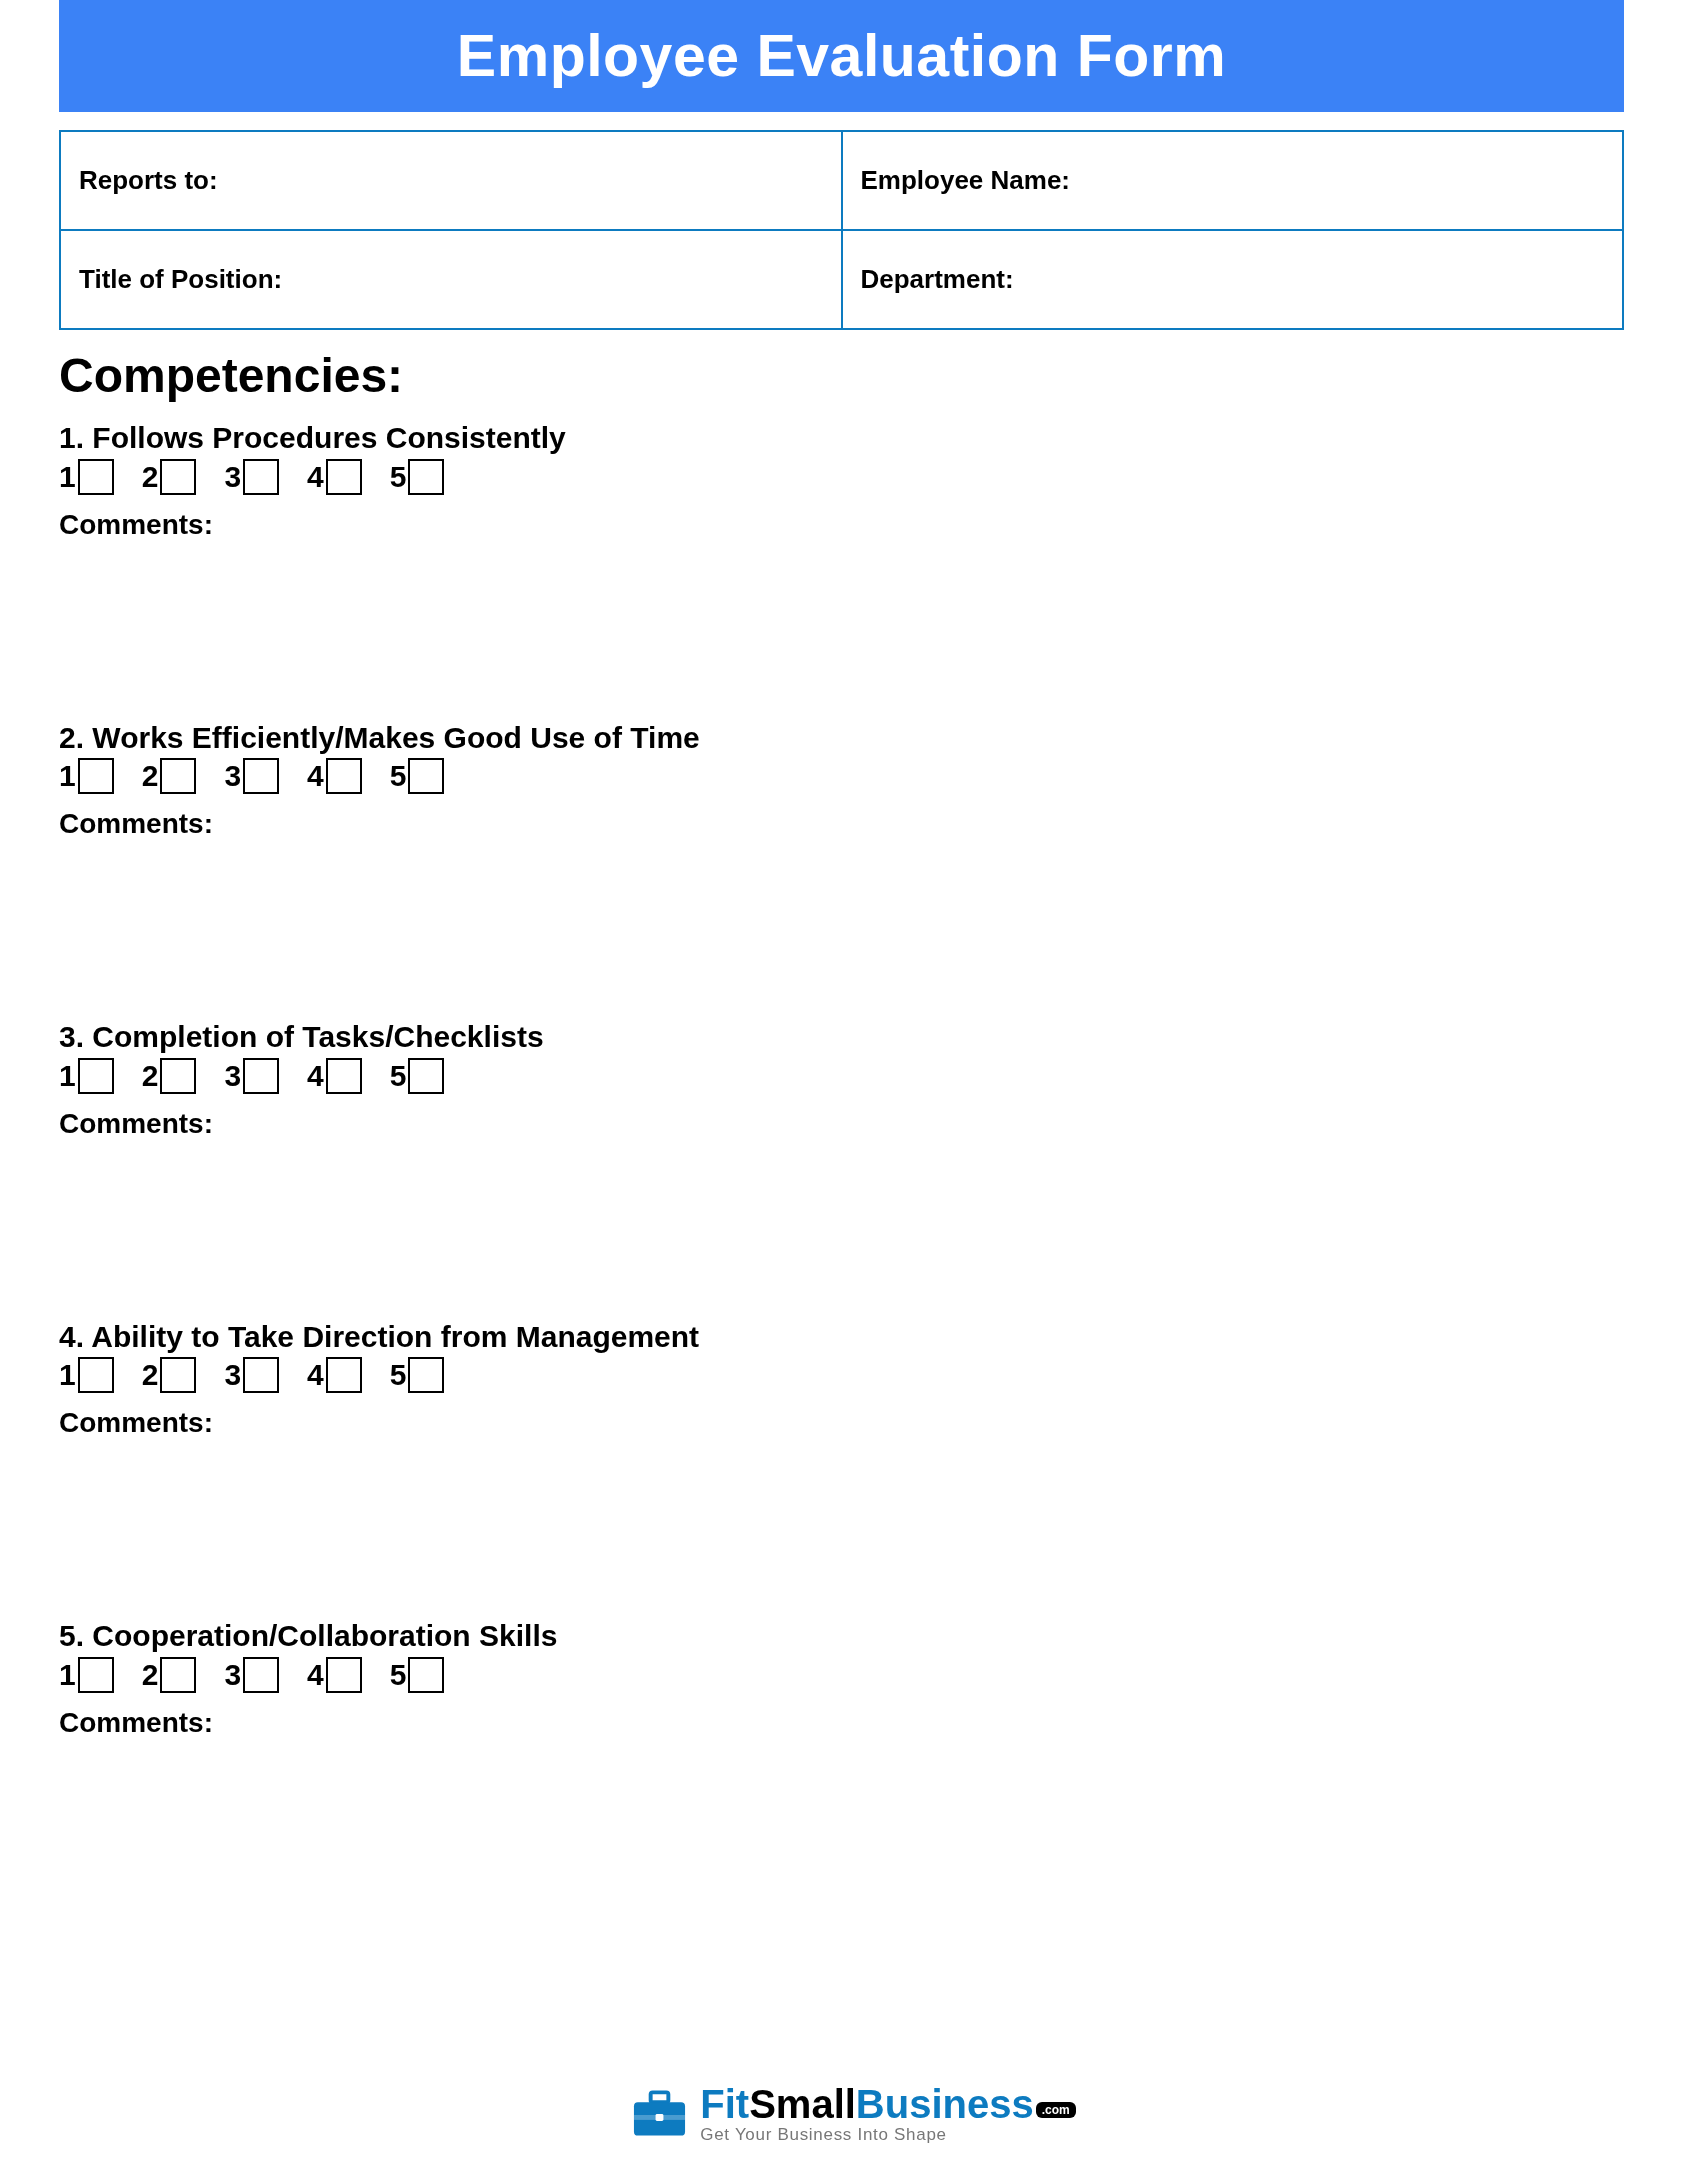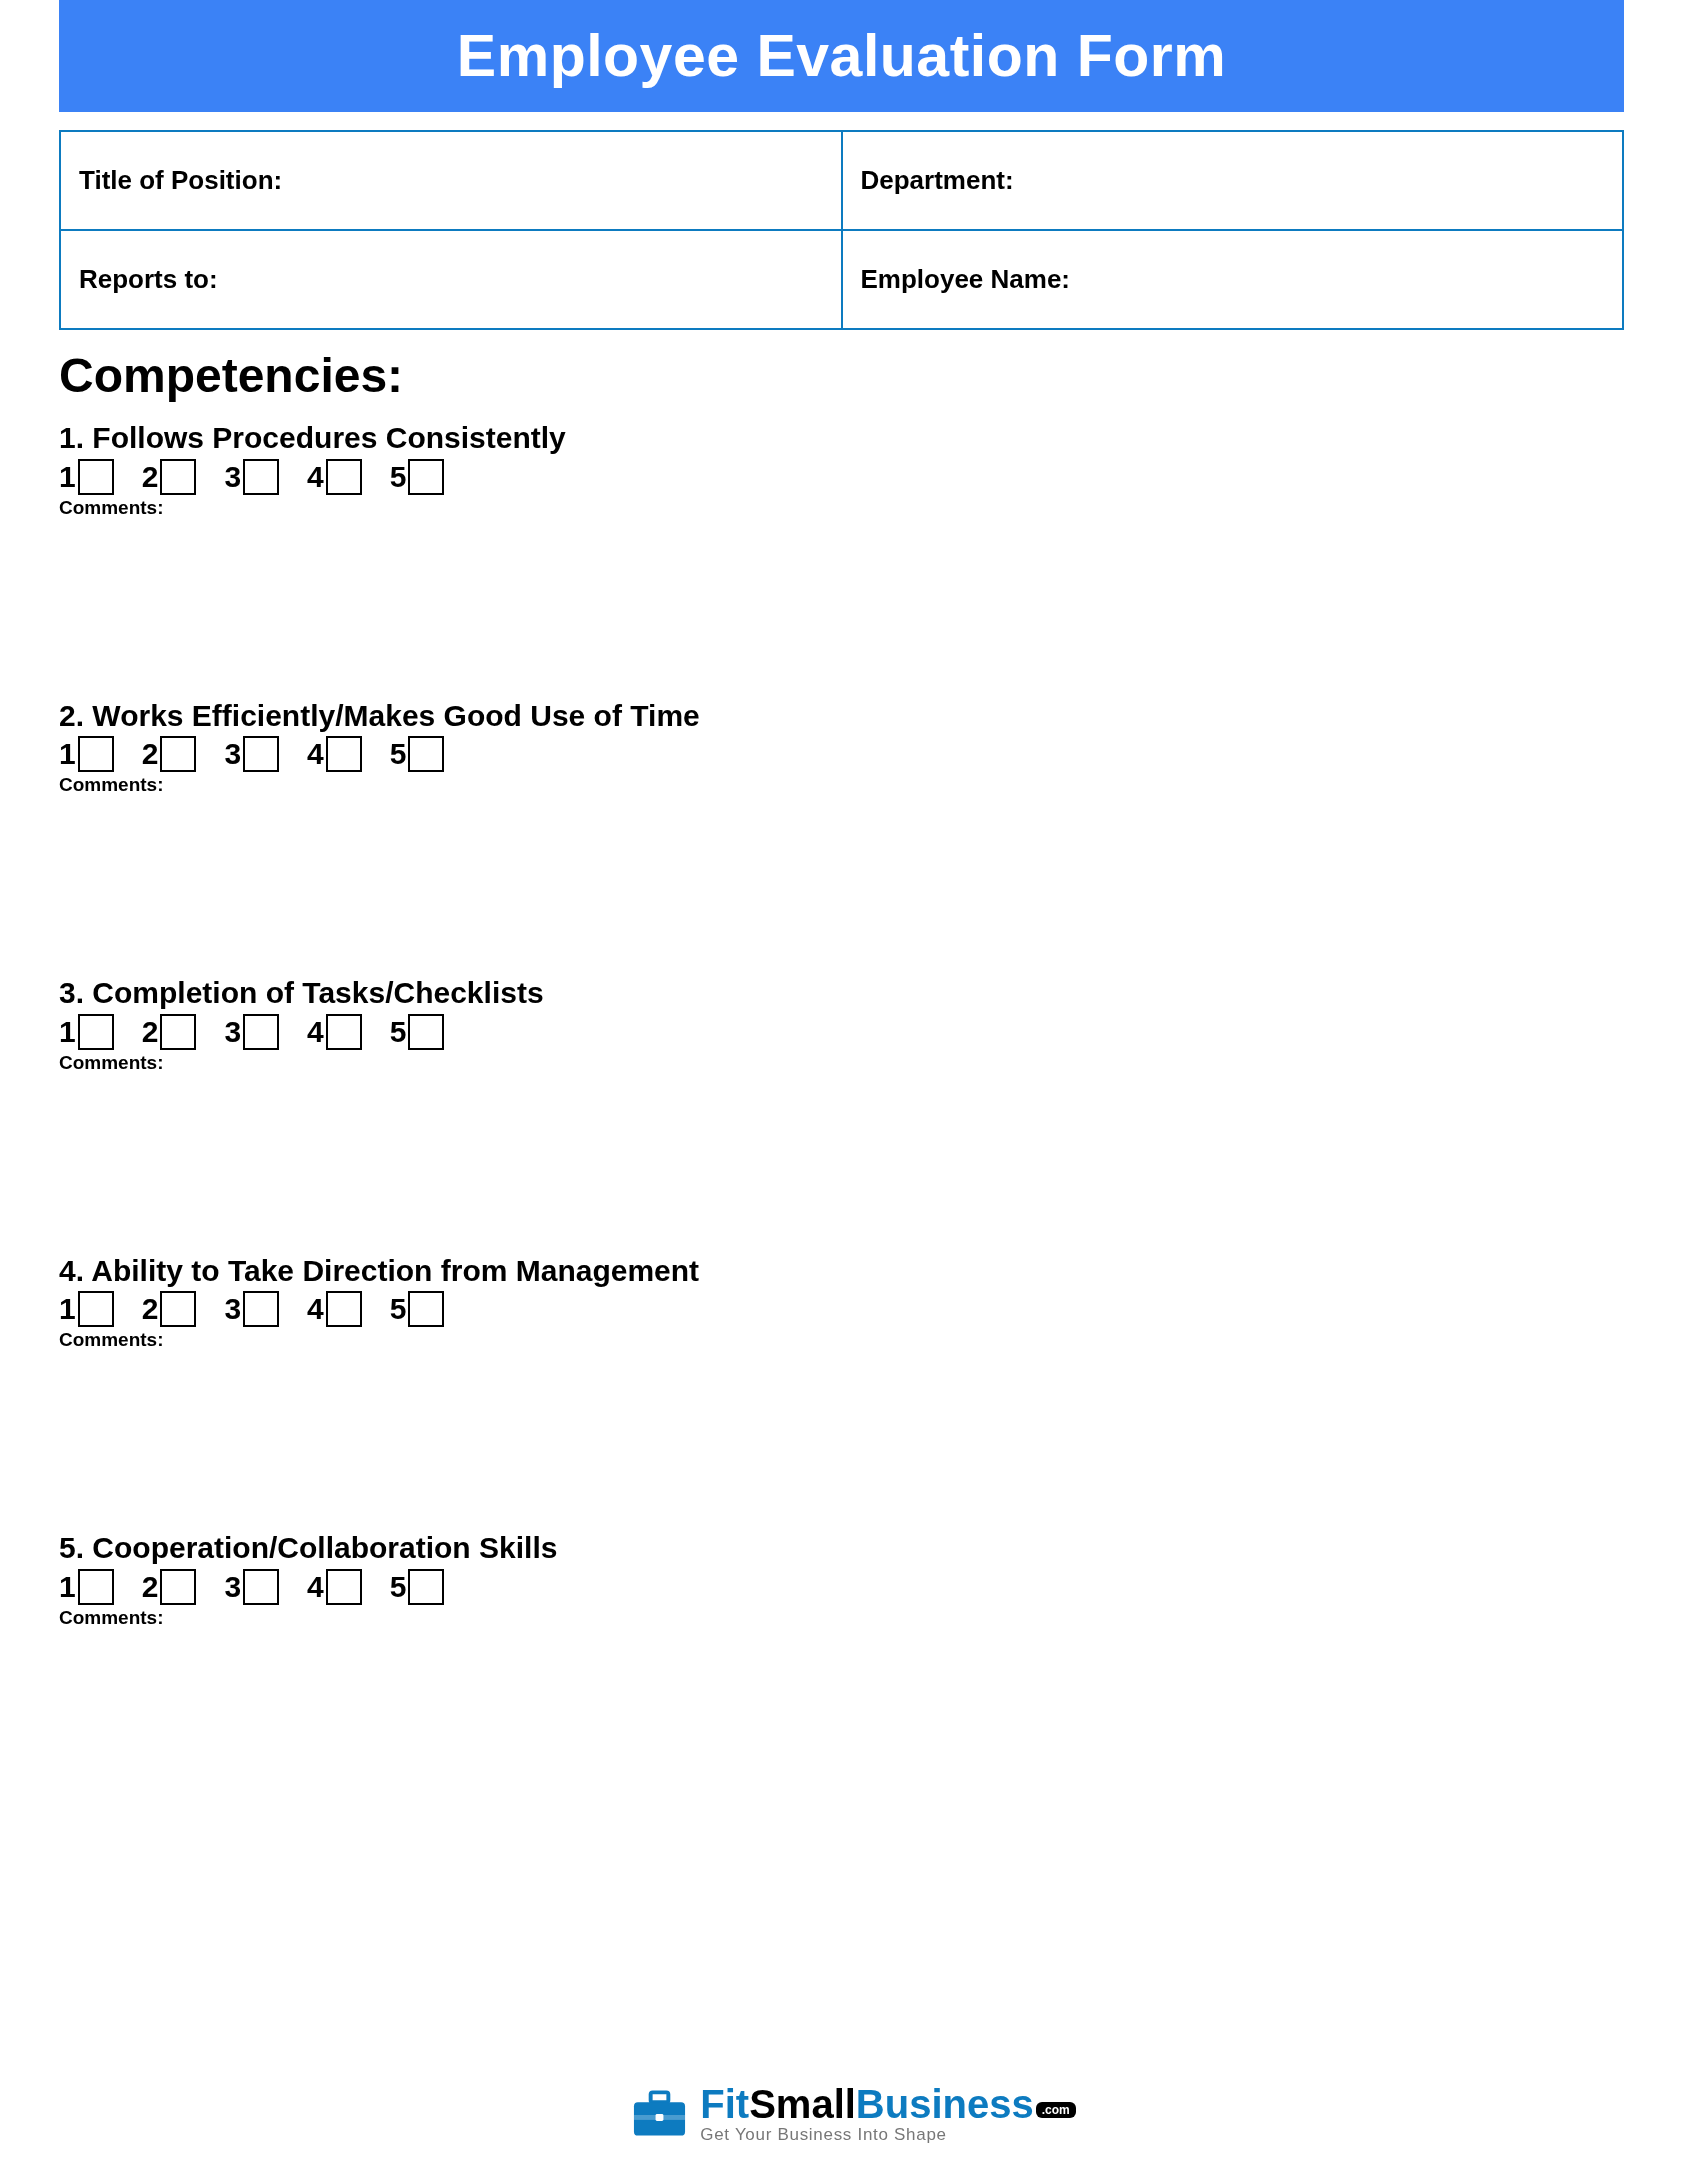--- a/index.html
+++ b/index.html
@@ -80,23 +80,23 @@
     }
     .checkbox {
       display: inline-block;
       width: 36px;
       height: 36px;
       border: 2px solid #000;
       background: #fff;
       vertical-align: middle;
     }
     .comments-label {
-      font-size: 19px;
-      font-weight: 700;
-      margin-top: 2px;
+      font-size: 28px;
+      font-weight: 700;
+      margin-top: 14px;
     }
     .footer {
       position: absolute;
       bottom: 35px;
       left: 12px;
       width: 100%;
       text-align: center;
     }
     .footer-logo {
       display: inline-flex;
@@ -146,26 +146,26 @@
   </style>
 </head>
 <body>
 
 <div class="page">
   <div class="title-bar">Employee Evaluation Form</div>
 
   <table class="info-table">
     <tbody>
         <tr>
+      <td>Reports to:</td>
+      <td>Employee Name:</td>
+    </tr>
+    <tr>
       <td style="width:50%;">Title of Position:</td>
       <td style="width:50%;">Department:</td>
-    </tr>
-    <tr>
-      <td>Reports to:</td>
-      <td>Employee Name:</td>
     </tr>
   </tbody>
     </table>
 
   <div class="section-title">Competencies:</div>
 
   <div id="competencies-container">
       <div class="competency">
         <div class="competency-title">1. Follows Procedures Consistently</div>
         <div class="rating-row">

